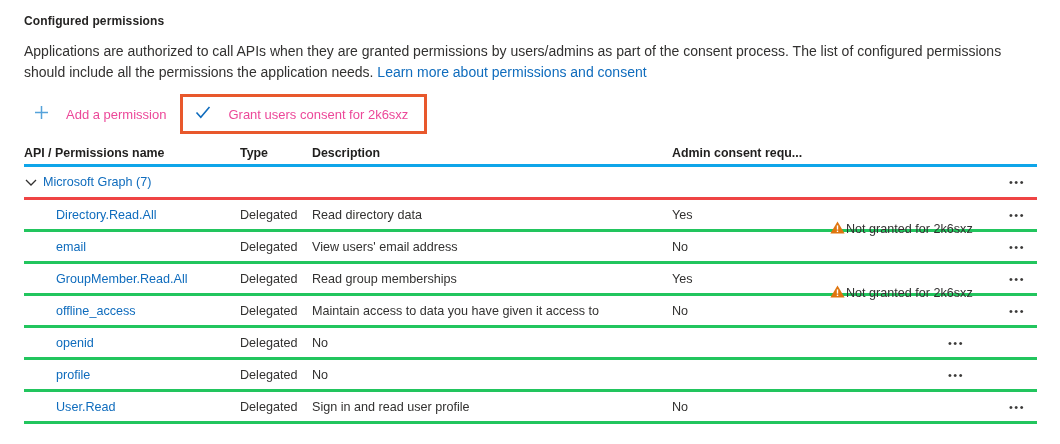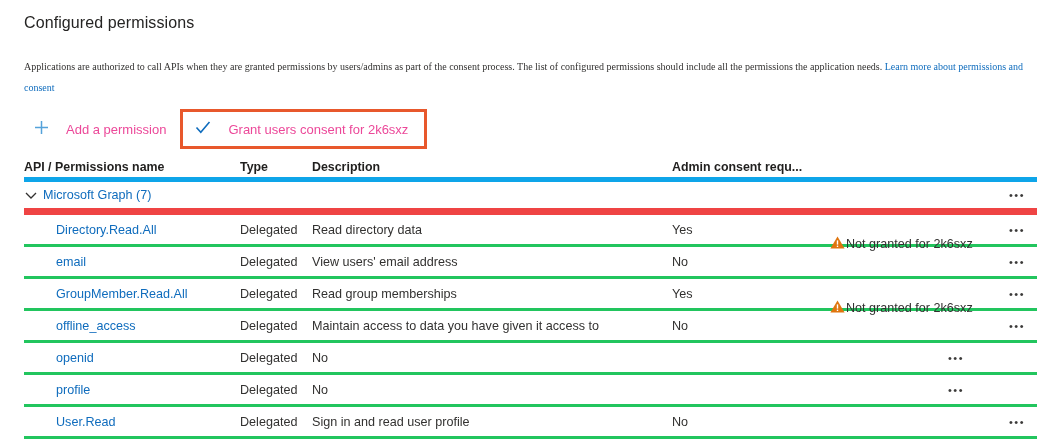--- a/index.html
+++ b/index.html
@@ -7,32 +7,31 @@
   body {
     width: 1060px; height: 444px;
     font-family: "Liberation Sans", sans-serif;
     color: #323130;
     position: relative;
     overflow: hidden;
   }
   .page { padding: 14px 24px 0 24px; }
 
   .page-title {
-    font-size: 16px;
-    font-weight: 400;
+    font-size: 12px;
+    font-weight: 700;
     color: #252423;
     letter-spacing: .1px;
   }
   .page-desc {
-    margin-top: 24px;
-    font-size: 10px;
+    margin-top: 13px;
+    font-size: 14px;
     line-height: 21px;
     color: #323130;
     max-width: 1012px;
-    font-family: Liberation Serif, serif;
   }
   .link { color: #0f6cbd; text-decoration: none; cursor: pointer; }
 
   
   .toolbar {
     margin-top: 11px;
     display: flex;
     align-items: center;
     height: 40px;
   }
@@ -60,23 +59,23 @@
 
   
   .perm-table { margin-top: 7px; width: 1013px; font-size: 12.6px; }
   .t-row {
     display: grid;
     grid-template-columns: 216px 72px 360px 158px 146px 1fr;
     align-items: center;
     height: 32px;
     border-bottom: 3px solid #22c55e;
   }
-  .t-head { height: 26px; font-weight: 700; color: #201f1e; border-bottom: 5px solid #0ea5e9; }
+  .t-head { height: 26px; font-weight: 700; color: #201f1e; border-bottom: 3px solid #0ea5e9; }
   .t-head .cell { font-size: 12.4px; }
-  .group-row { height: 33px; border-bottom: 7px solid #ef4444; }
+  .group-row { height: 33px; border-bottom: 3px solid #ef4444; }
   .cell { overflow: hidden; white-space: nowrap; text-overflow: ellipsis; padding-right: 10px; }
   .cell-name { padding-left: 32px; }
   .group-name {
     grid-column: 1 / 6;
     display: flex; align-items: center; gap: 5px;
     padding-left: 0;
   }
   .cell-ellipsis {
     text-align: right;
     padding-right: 12px;

